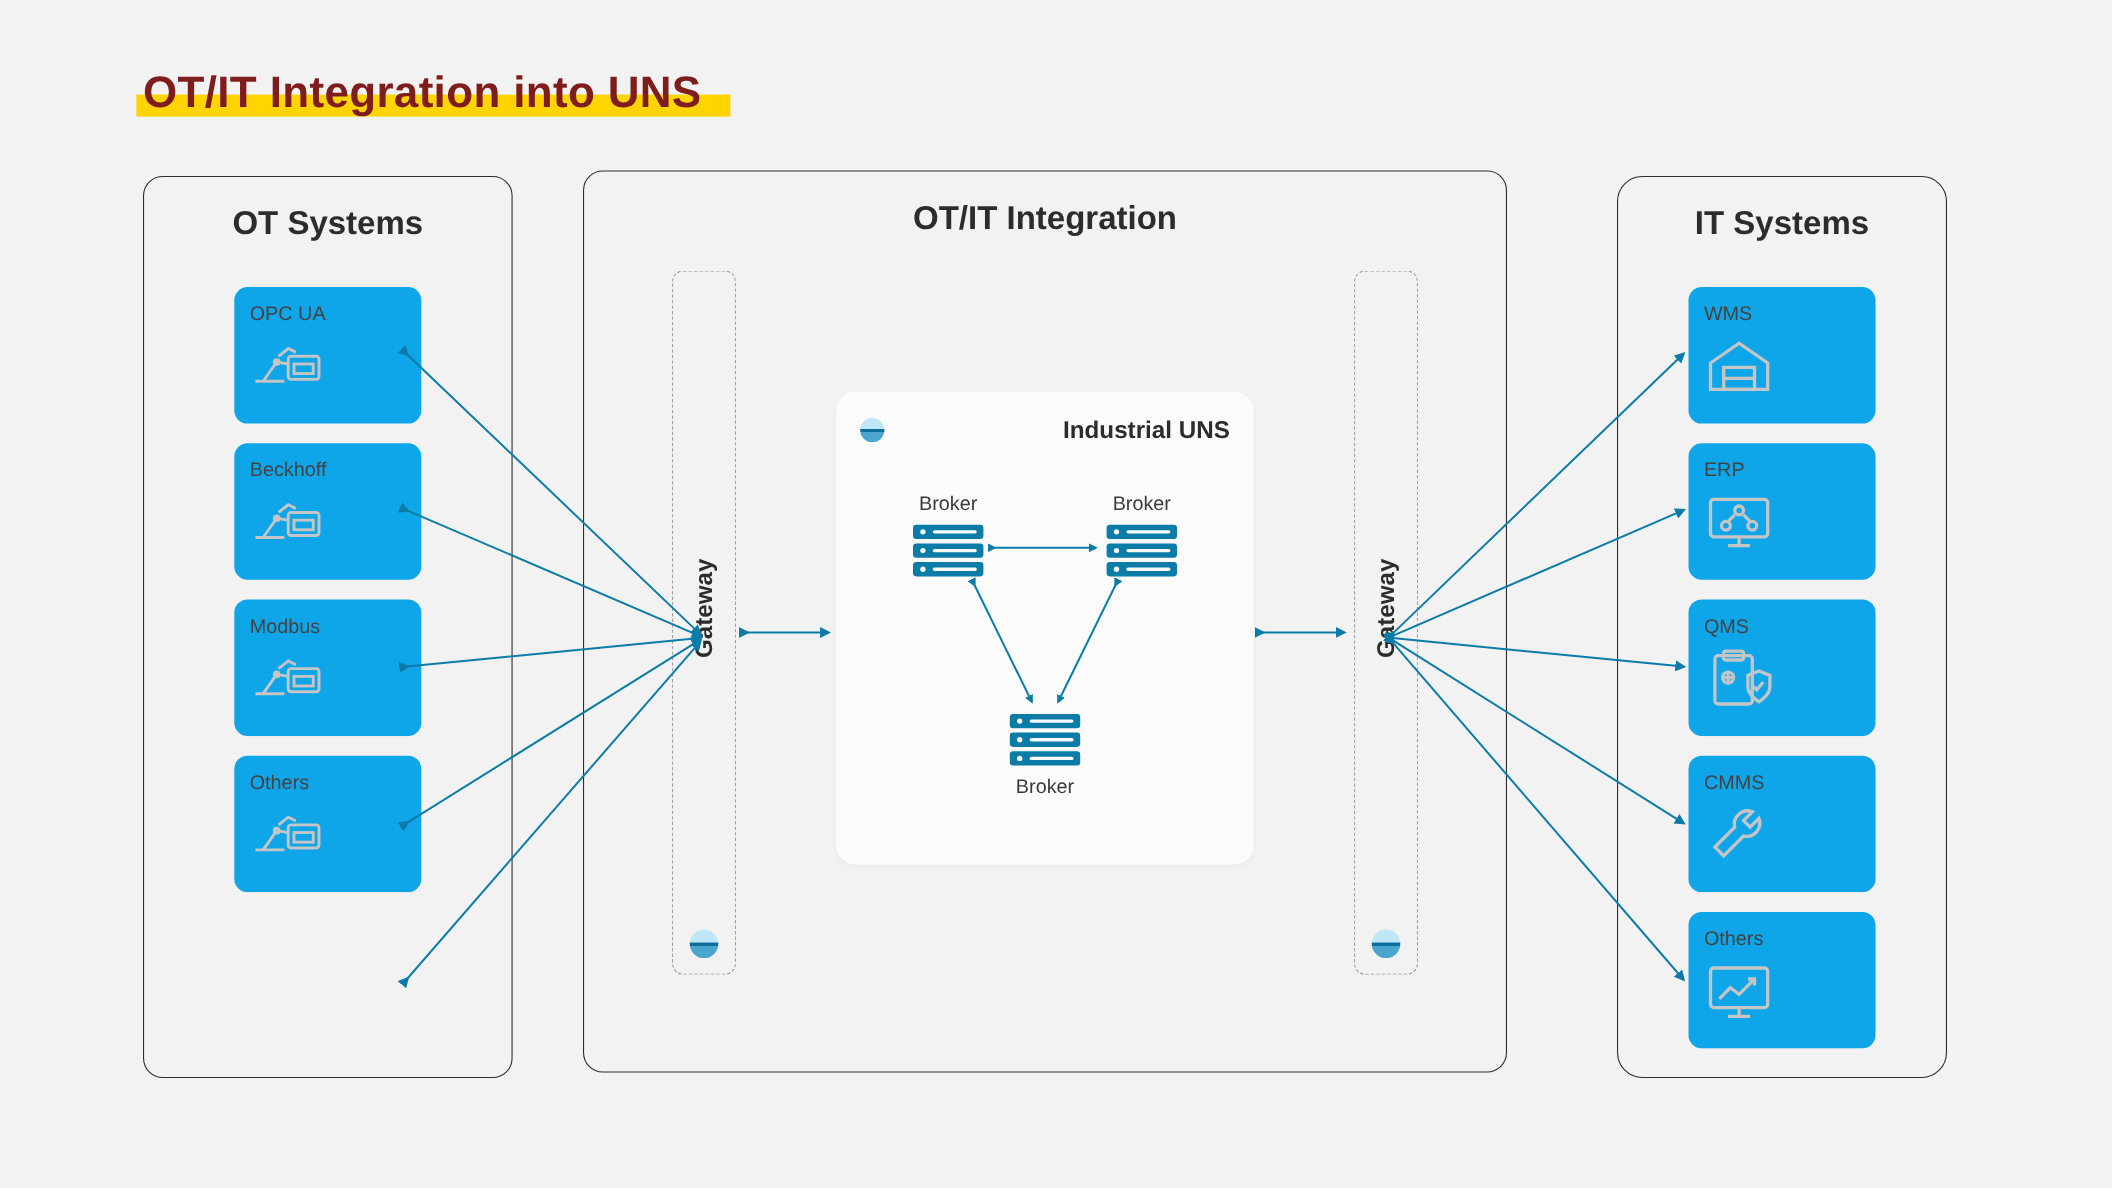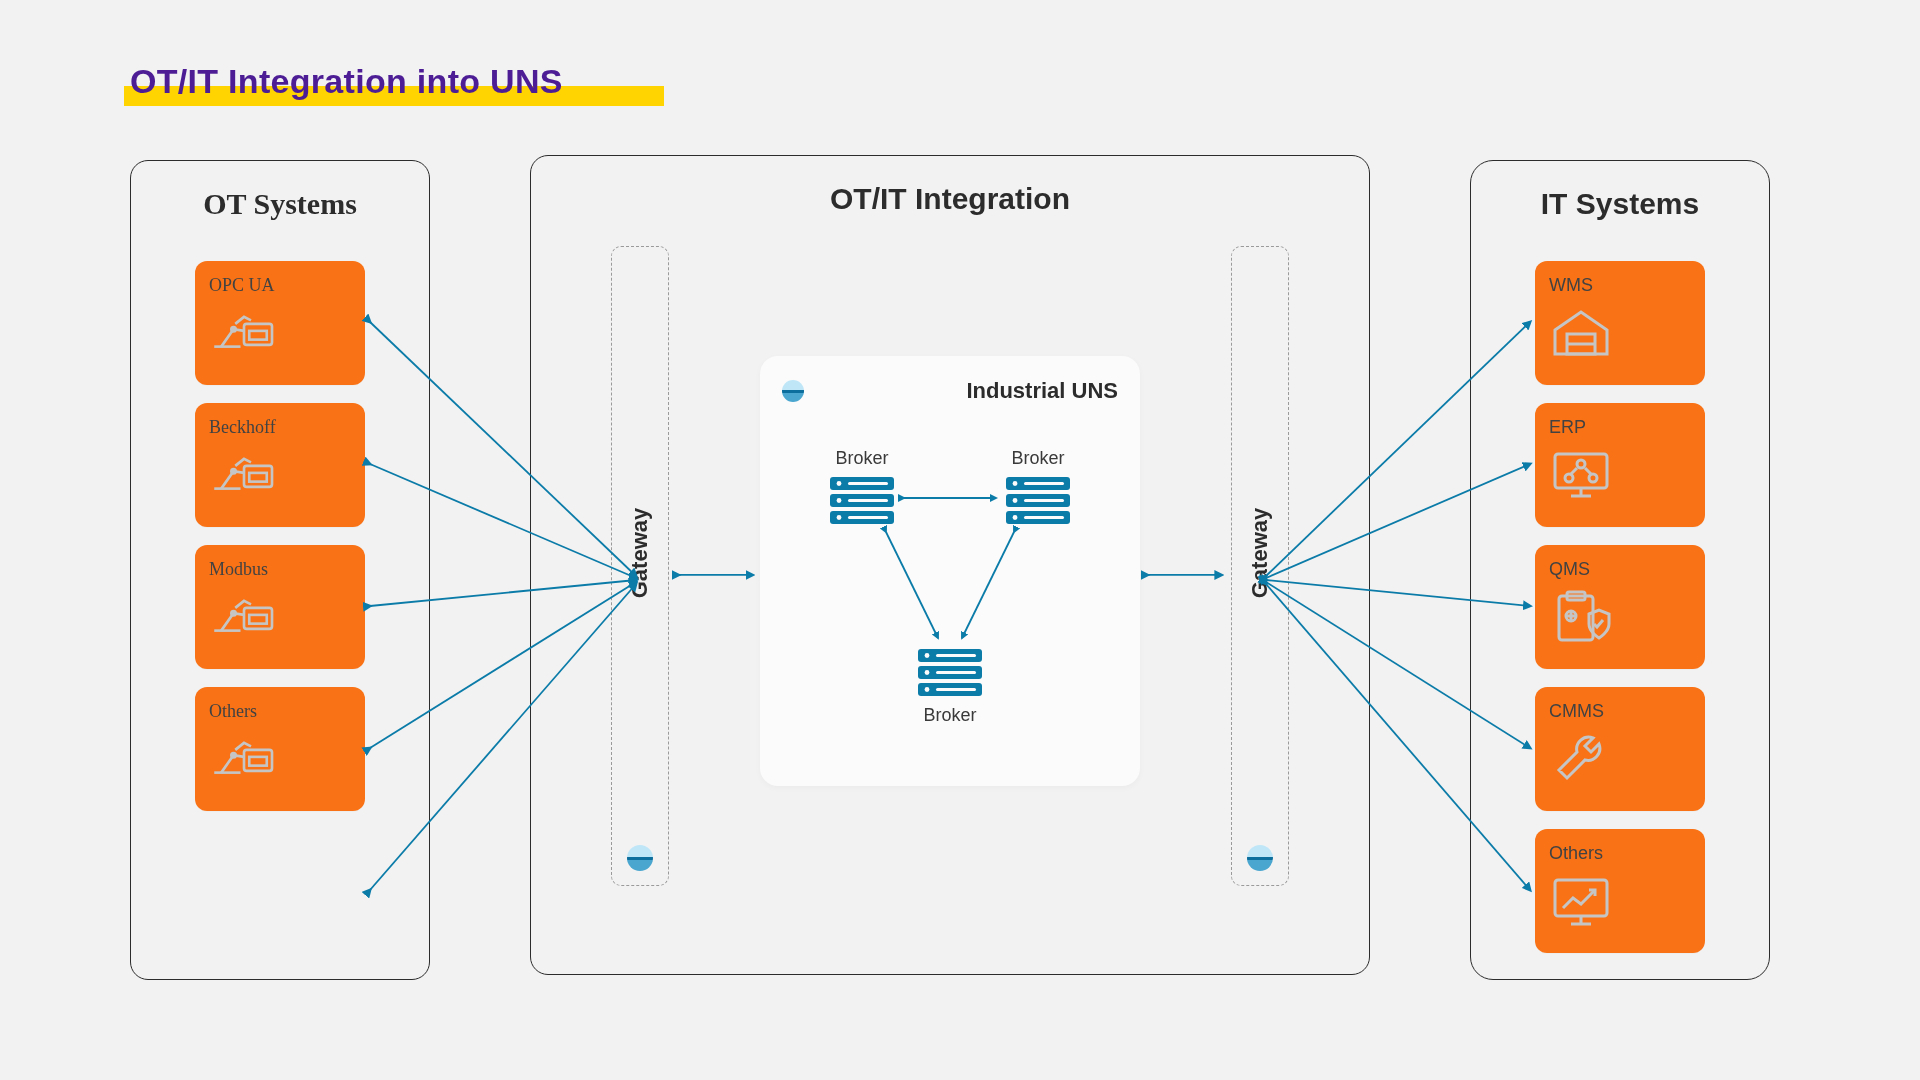--- a/index.html
+++ b/index.html
@@ -23,58 +23,58 @@
     position: absolute;
     left: -6px;
     top: 24px;
     width: 540px;
     height: 20px;
     background: #ffd400;
   }
   .title-wrap h1 {
     position: relative;
     margin: 0;
-    font-size: 34px;
+    font-size: 40px;
     font-weight: 800;
     letter-spacing: .3px;
-    color: #4c1d95;
+    color: #7f1d1d;
     text-align: right;
   }
 
   .panel {
     position: absolute;
     border: 1.5px solid #2c2c2c;
     border-radius: 18px;
     background: #f2f2f2;
   }
   .panel .panel-title {
     text-align: center;
     font-size: 30px;
     font-weight: 800;
     margin-top: 26px;
     color: #2c2c2c;
   }
 
-  #panel-ot  { left: 130px; top: 160px; width: 300px; height: 820px; font-family: Liberation Serif, serif; }
+  #panel-ot  { left: 130px; top: 160px; width: 336px; height: 820px; }
   #panel-mid { left: 530px; top: 155px; width: 840px; height: 820px; }
   #panel-it  { left: 1470px; top: 160px; width: 300px; height: 820px; border-radius: 23px; }
 
   .stack {
     position: absolute;
     left: 50%;
     transform: translateX(-50%);
     top: 100px;
     display: flex;
     flex-direction: column;
     gap: 18px;
   }
   .card {
     width: 170px;
     height: 124px;
-    background: #f97316;
+    background: #0ea5e9;
     border-radius: 12px;
     padding: 14px 14px 10px 14px;
     box-shadow: 0 1px 0 rgba(0,0,0,0.02);
   }
   .card .clabel {
     font-size: 18px;
     color: #424242;
     margin-bottom: 8px;
   }
   .card .cicon { width: 70px; height: 52px; }

